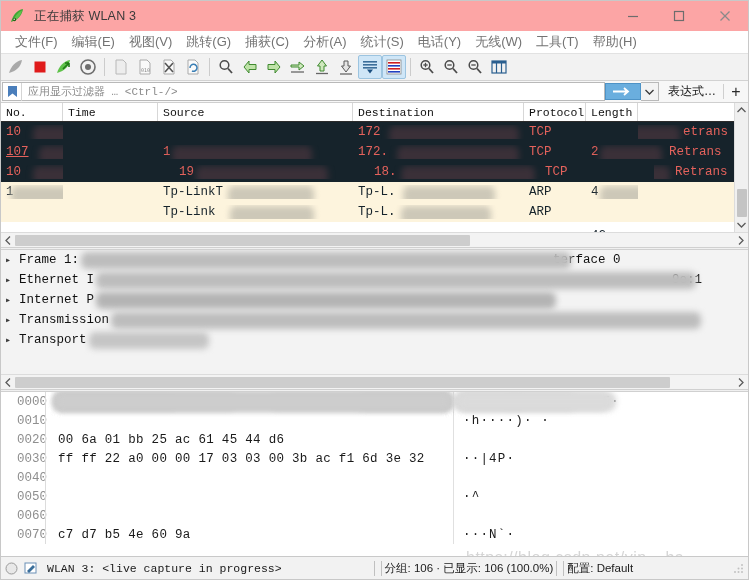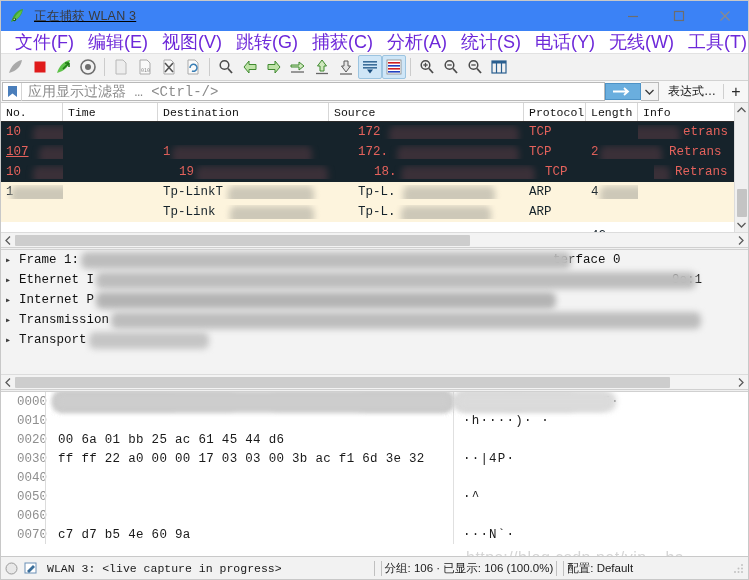--- a/index.html
+++ b/index.html
@@ -16,24 +16,23 @@
     width: 749px; height: 580px;
     background: #ffffff;
     border: 1px solid #c8c8c8;
     overflow: hidden;
   }
 
   
   .titlebar {
     height: 30px;
     display: flex; align-items: center;
-    background: #3b82f6;
+    background: #fca5a5;
     padding-left: 8px;
     position: relative;
-    text-decoration: underline;
   }
   .app-icon {
     width: 17px; height: 17px;
     margin-right: 8px;
     position: relative;
   }
   .app-icon svg { display: block; }
   .title-text {
     font-size: 12.5px;
     color: #3a3a3a;
@@ -47,25 +46,25 @@
   .wc {
     width: 46px; height: 30px;
     display: flex; align-items: center; justify-content: center;
     color: #6d6d6d;
   }
   .wc svg { display:block; }
 
   
   .menubar {
     height: 22px;
-    display: flex; align-items: center;
+    display: flex; 
     padding-left: 7px;
     background: #ffffff;
-    font-size: 18px;
-    color: #6d28d9;
+    font-size: 13px;
+    color: #737373;
   }
   .menu-item {
     padding: 2px 7px 3px 7px;
     white-space: nowrap;
     font-family: "Liberation Sans", sans-serif;
   }
 
   
   .toolbar {
     height: 28px;
@@ -109,21 +108,21 @@
   }
   .bookmark-icon {
     width: 18px; height: 18px;
     display: flex; align-items: center; justify-content: center;
     border-right: 1px solid #d5d5d5;
     flex: 0 0 auto;
     margin-left: 1px;
   }
   .filter-placeholder {
     font-family: "Liberation Mono", monospace;
-    font-size: 14px;
+    font-size: 11px;
     color: #8a8a8a;
     padding-left: 6px;
     white-space: nowrap;
     overflow: hidden;
   }
   .filter-go {
     width: 36px;
     display: flex; align-items: center; justify-content: center;
     background: #6aaede;
     border: 1px solid #4e93c6;
@@ -495,25 +494,24 @@
     </div>
     <div class="filter-expr">表达式…</div>
     <div class="filter-vsep"></div>
     <div class="filter-plus">+</div>
   </div>
 
   <div class="pane-packetlist" style="height:129px;">
     <div class="col-header">
       <div class="ch" style="width:62px;">No.</div>
       <div class="ch" style="width:95px;">Time</div>
+      <div class="ch" style="width:195px;">Source</div>
       <div class="ch" style="width:171px;">Destination</div>
-      <div class="ch" style="width:195px;">Source</div>
       <div class="ch" style="width:62px;">Protocol</div>
       <div class="ch" style="width:52px;">Length</div>
-      <div class="ch" style="width:98px;border-right:none;">Info</div>
     </div>
 
     <div class="plist-rows" style="position:relative;border-radius:16px;">
 
       <div class="prow tcp">
         <div class="pc" style="width:62px;position:relative;">
           <span>10</span>
           <span class="blur blurdark" style="position:absolute;left:32px;top:1px;width:60px;height:19px;"></span>
         </div>
         <div class="pc" style="width:95px;position:relative;">

